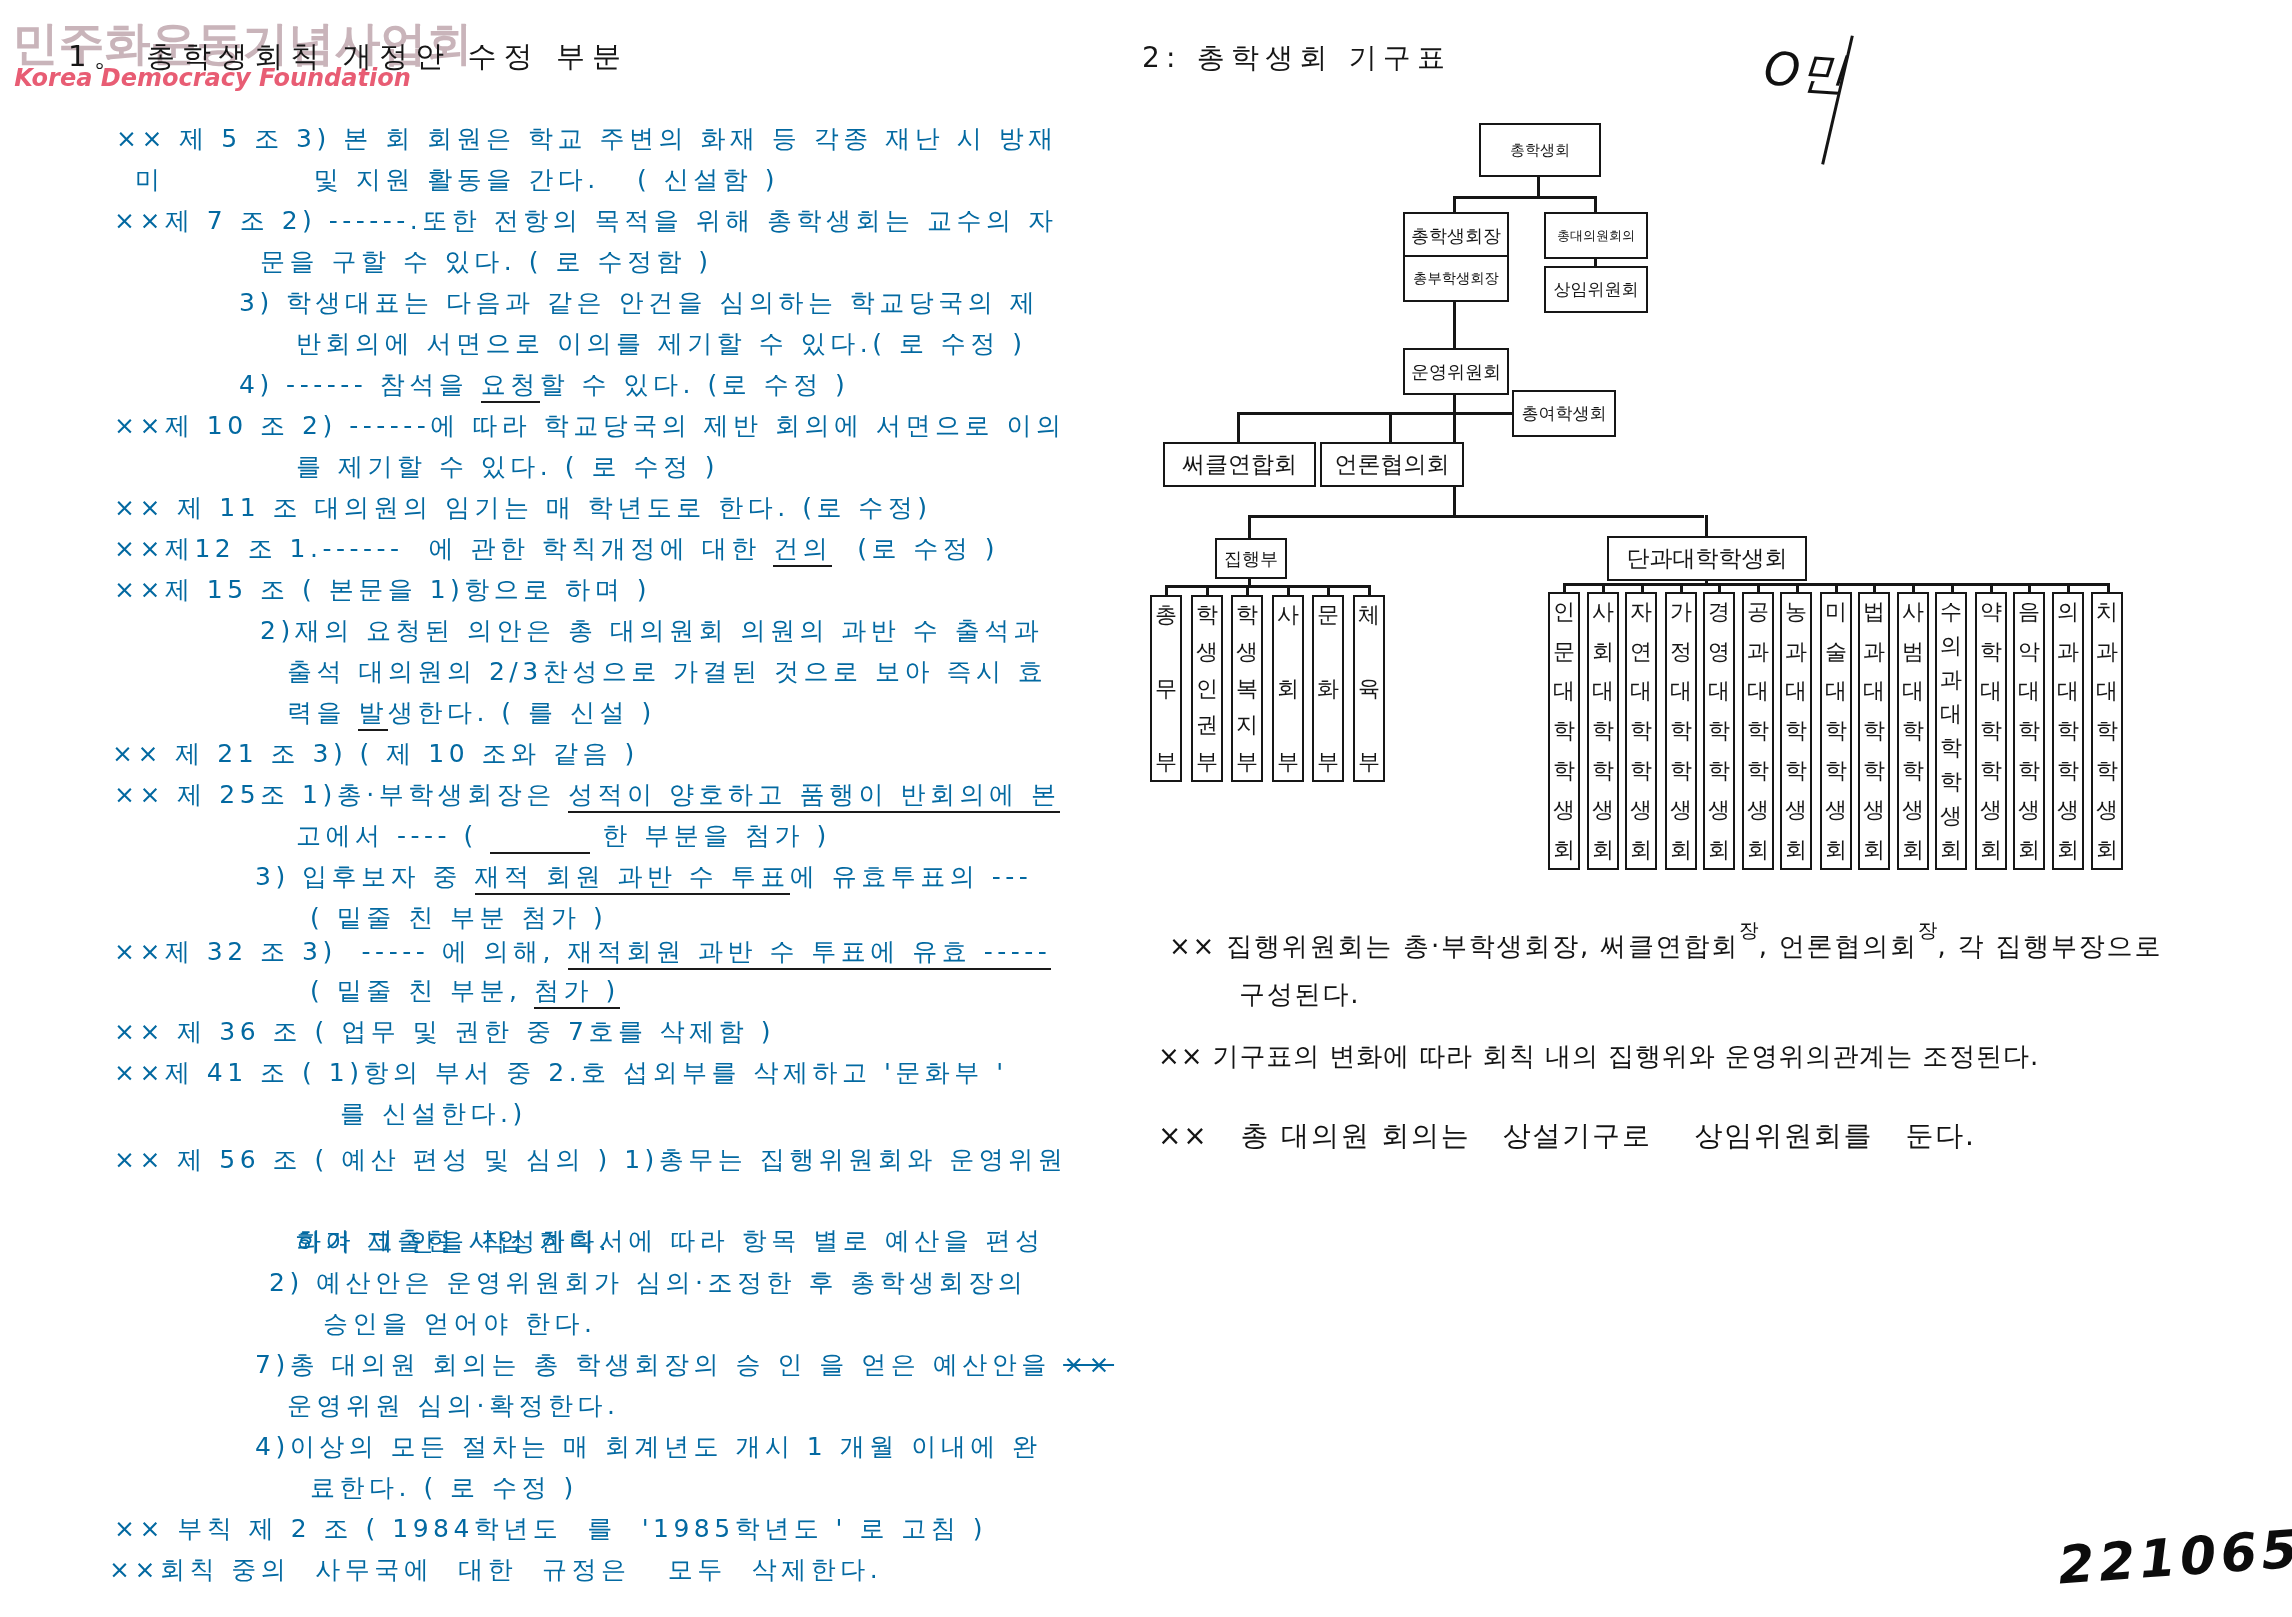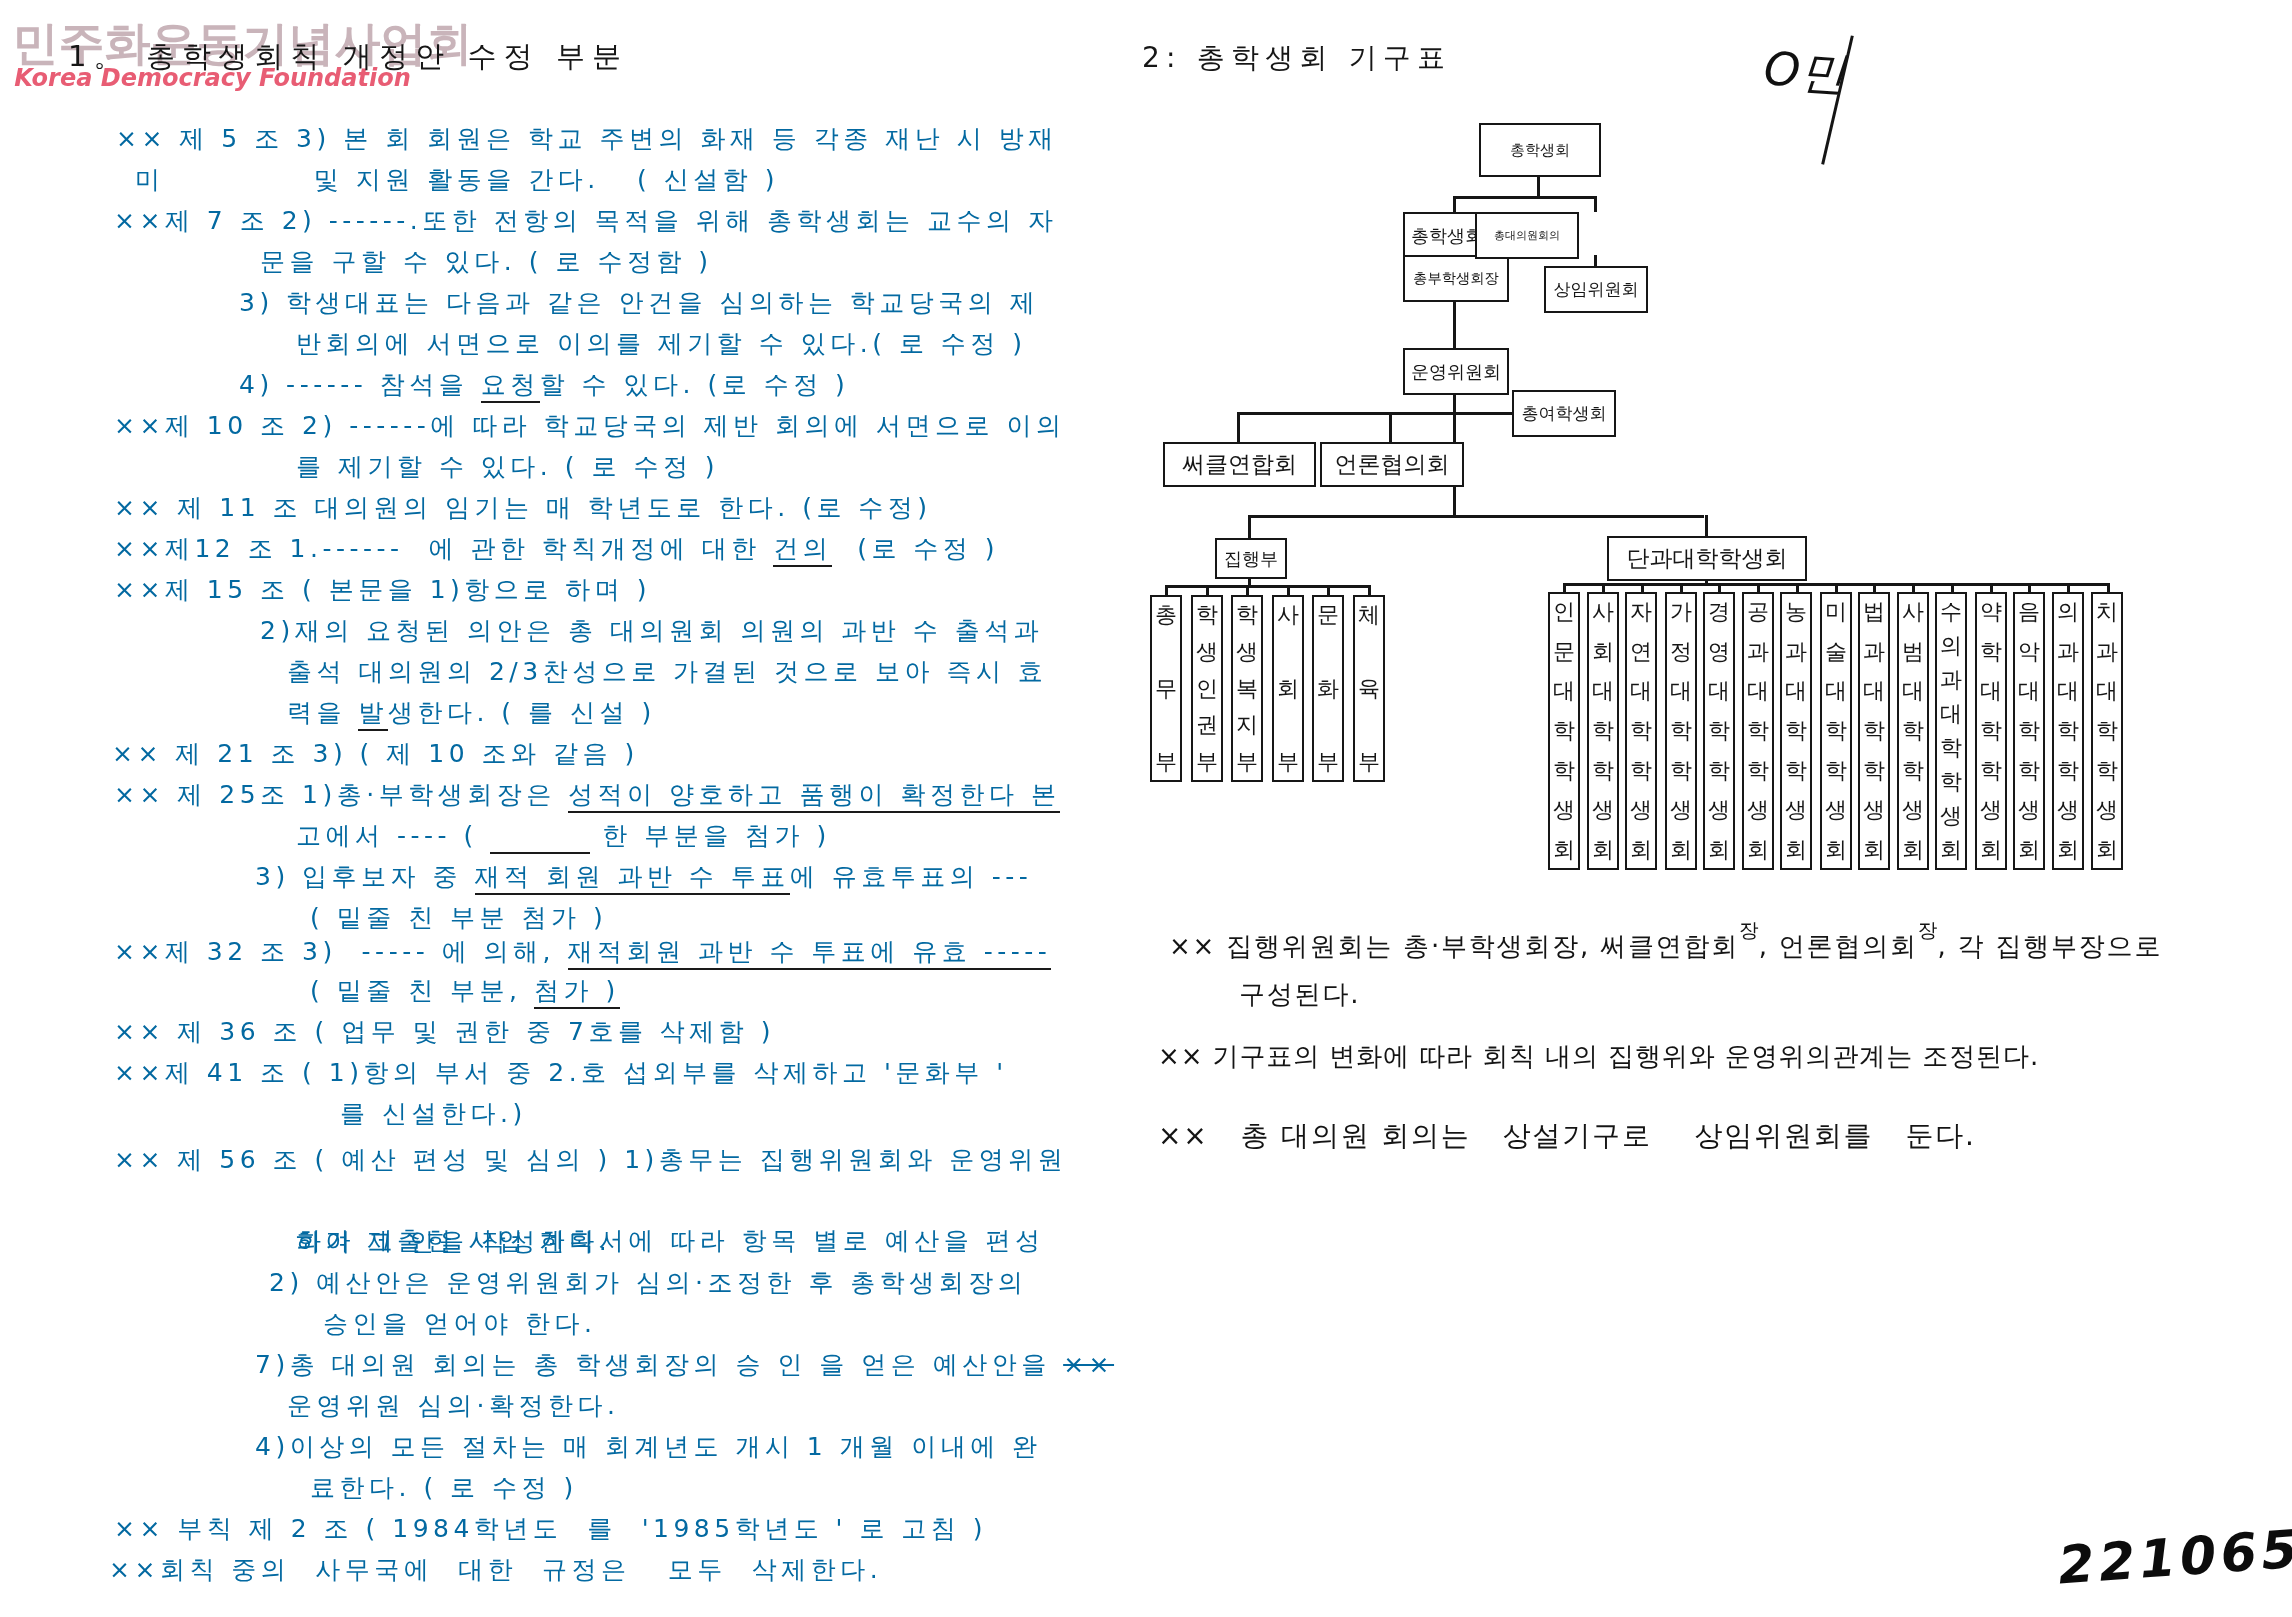--- a/index.html
+++ b/index.html
@@ -48,21 +48,21 @@
       <div class="tline" style="left: 239px; top: 371px;"><span>4) ------ 참석을 </span><span class="u">요청</span><span>할 수 있다. (로 수정 )</span></div>
       <div class="tline" style="left: 114px; top: 412px;"><span>××제 10 조 2) ------에 따라 학교당국의 제반 회의에 서면으로 이의</span></div>
       <div class="tline" style="left: 296px; top: 453px;"><span>를 제기할 수 있다. ( 로 수정 )</span></div>
       <div class="tline" style="left: 114px; top: 494px;"><span>×× 제 11 조 대의원의 임기는 매 학년도로 한다. (로 수정)</span></div>
       <div class="tline" style="left: 114px; top: 535px;"><span>××제12 조 1.------  에 관한 학칙개정에 대한 </span><span class="u">건의</span><span>  (로 수정 )</span></div>
       <div class="tline" style="left: 114px; top: 576px;"><span>××제 15 조 ( 본문을 1)항으로 하며 )</span></div>
       <div class="tline" style="left: 260px; top: 617px;"><span>2)재의 요청된 의안은 총 대의원회 의원의 과반 수 출석과</span></div>
       <div class="tline" style="left: 287px; top: 658px;"><span>출석 대의원의 2/3찬성으로 가결된 것으로 보아 즉시 효</span></div>
       <div class="tline" style="left: 287px; top: 699px;"><span>력을 </span><span class="u">발</span><span>생한다. ( 를 신설 )</span></div>
       <div class="tline" style="left: 112px; top: 740px;"><span>×× 제 21 조 3) ( 제 10 조와 같음 )</span></div>
-      <div class="tline" style="left: 114px; top: 781px;"><span>×× 제 25조 1)총·부학생회장은 </span><span class="u">성적이 양호하고 품행이 확정한다 본</span></div>
+      <div class="tline" style="left: 114px; top: 781px;"><span>×× 제 25조 1)총·부학생회장은 </span><span class="u">성적이 양호하고 품행이 반회의에 본</span></div>
       <div class="tline" style="left: 296px; top: 822px;"><span>고에서 ---- ( </span><span class="u">        </span><span> 한 부분을 첨가 )</span></div>
       <div class="tline" style="left: 255px; top: 863px;"><span>3) 입후보자 중 </span><span class="u">재적 회원 과반 수 투표</span><span>에 유효투표의 ---</span></div>
       <div class="tline" style="left: 310px; top: 904px;"><span>( 밑줄 친 부분 첨가 )</span></div>
       <div class="tline" style="left: 114px; top: 938px;"><span>××제 32 조 3)  ----- 에 의해, </span><span class="u">재적회원 과반 수 투표에 유효 -----</span></div>
       <div class="tline" style="left: 310px; top: 977px;"><span>( 밑줄 친 부분, </span><span class="u">첨가 )</span></div>
       <div class="tline" style="left: 114px; top: 1018px;"><span>×× 제 36 조 ( 업무 및 권한 중 7호를 삭제함 )</span></div>
       <div class="tline" style="left: 114px; top: 1059px;"><span>××제 41 조 ( 1)항의 부서 중 2.호 섭외부를 삭제하고 '문화부 '</span></div>
       <div class="tline" style="left: 340px; top: 1100px;"><span>를 신설한다.)</span></div>
       <div class="tline" style="left: 114px; top: 1146px;"><span>×× 제 56 조 ( 예산 편성 및 심의 ) 1)총무는 집행위원회와 운영위원</span></div>
       <div class="tline" style="left: 296px; top: 1187px; margin-top: 40px;"><span>회가 제출한 사업 계획서에 따라 항목 별로 예산을 편성</span></div>
@@ -98,21 +98,21 @@
     <div class="vline" style="left:1705px;top:515px;height:20.5px"></div>
     <div class="vline" style="left:1248px;top:576px;height:10.7px"></div>
     <div class="hline" style="left:1166px;top:585px;width:205px"></div>
     <div class="vline" style="left:1705px;top:577px;height:8px"></div>
     <div class="hline" style="left:1564px;top:583px;width:545px"></div>
 
     <div id="org-boxes">
         <div class="obox" style="left: 1479px; top: 123px; width: 118px; height: 50px; font-size: 15px;">총학생회</div>
         <div class="obox" style="left: 1403px; top: 212px; width: 102px; height: 43px; font-size: 18px;">총학생회장</div>
         <div class="obox" style="left: 1403px; top: 255px; width: 102px; height: 43px; font-size: 14.3px;">총부학생회장</div>
-        <div class="obox" style="left: 1475px; top: 212px; width: 100px; height: 43px; font-size: 11px;">총대의원회의</div>
+        <div class="obox" style="left: 1544px; top: 212px; width: 100px; height: 43px; font-size: 13px;">총대의원회의</div>
         <div class="obox" style="left: 1544px; top: 266px; width: 100px; height: 43px; font-size: 17px;">상임위원회</div>
         <div class="obox" style="left: 1403px; top: 348px; width: 102px; height: 43px; font-size: 18px;">운영위원회</div>
         <div class="obox" style="left: 1512px; top: 390px; width: 100px; height: 43px; font-size: 17px;">총여학생회</div>
         <div class="obox" style="left: 1163px; top: 442px; width: 149px; height: 41px; font-size: 23px;">써클연합회</div>
         <div class="obox" style="left: 1320px; top: 442px; width: 140px; height: 41px; font-size: 23px;">언론협의회</div>
         <div class="obox" style="left: 1215px; top: 538px; width: 68px; height: 37px; font-size: 18px;">집행부</div>
         <div class="obox" style="left: 1607px; top: 536px; width: 196px; height: 41px; font-size: 23px;">단과대학학생회</div>
       </div>
 
     <div id="dept-columns-left">

